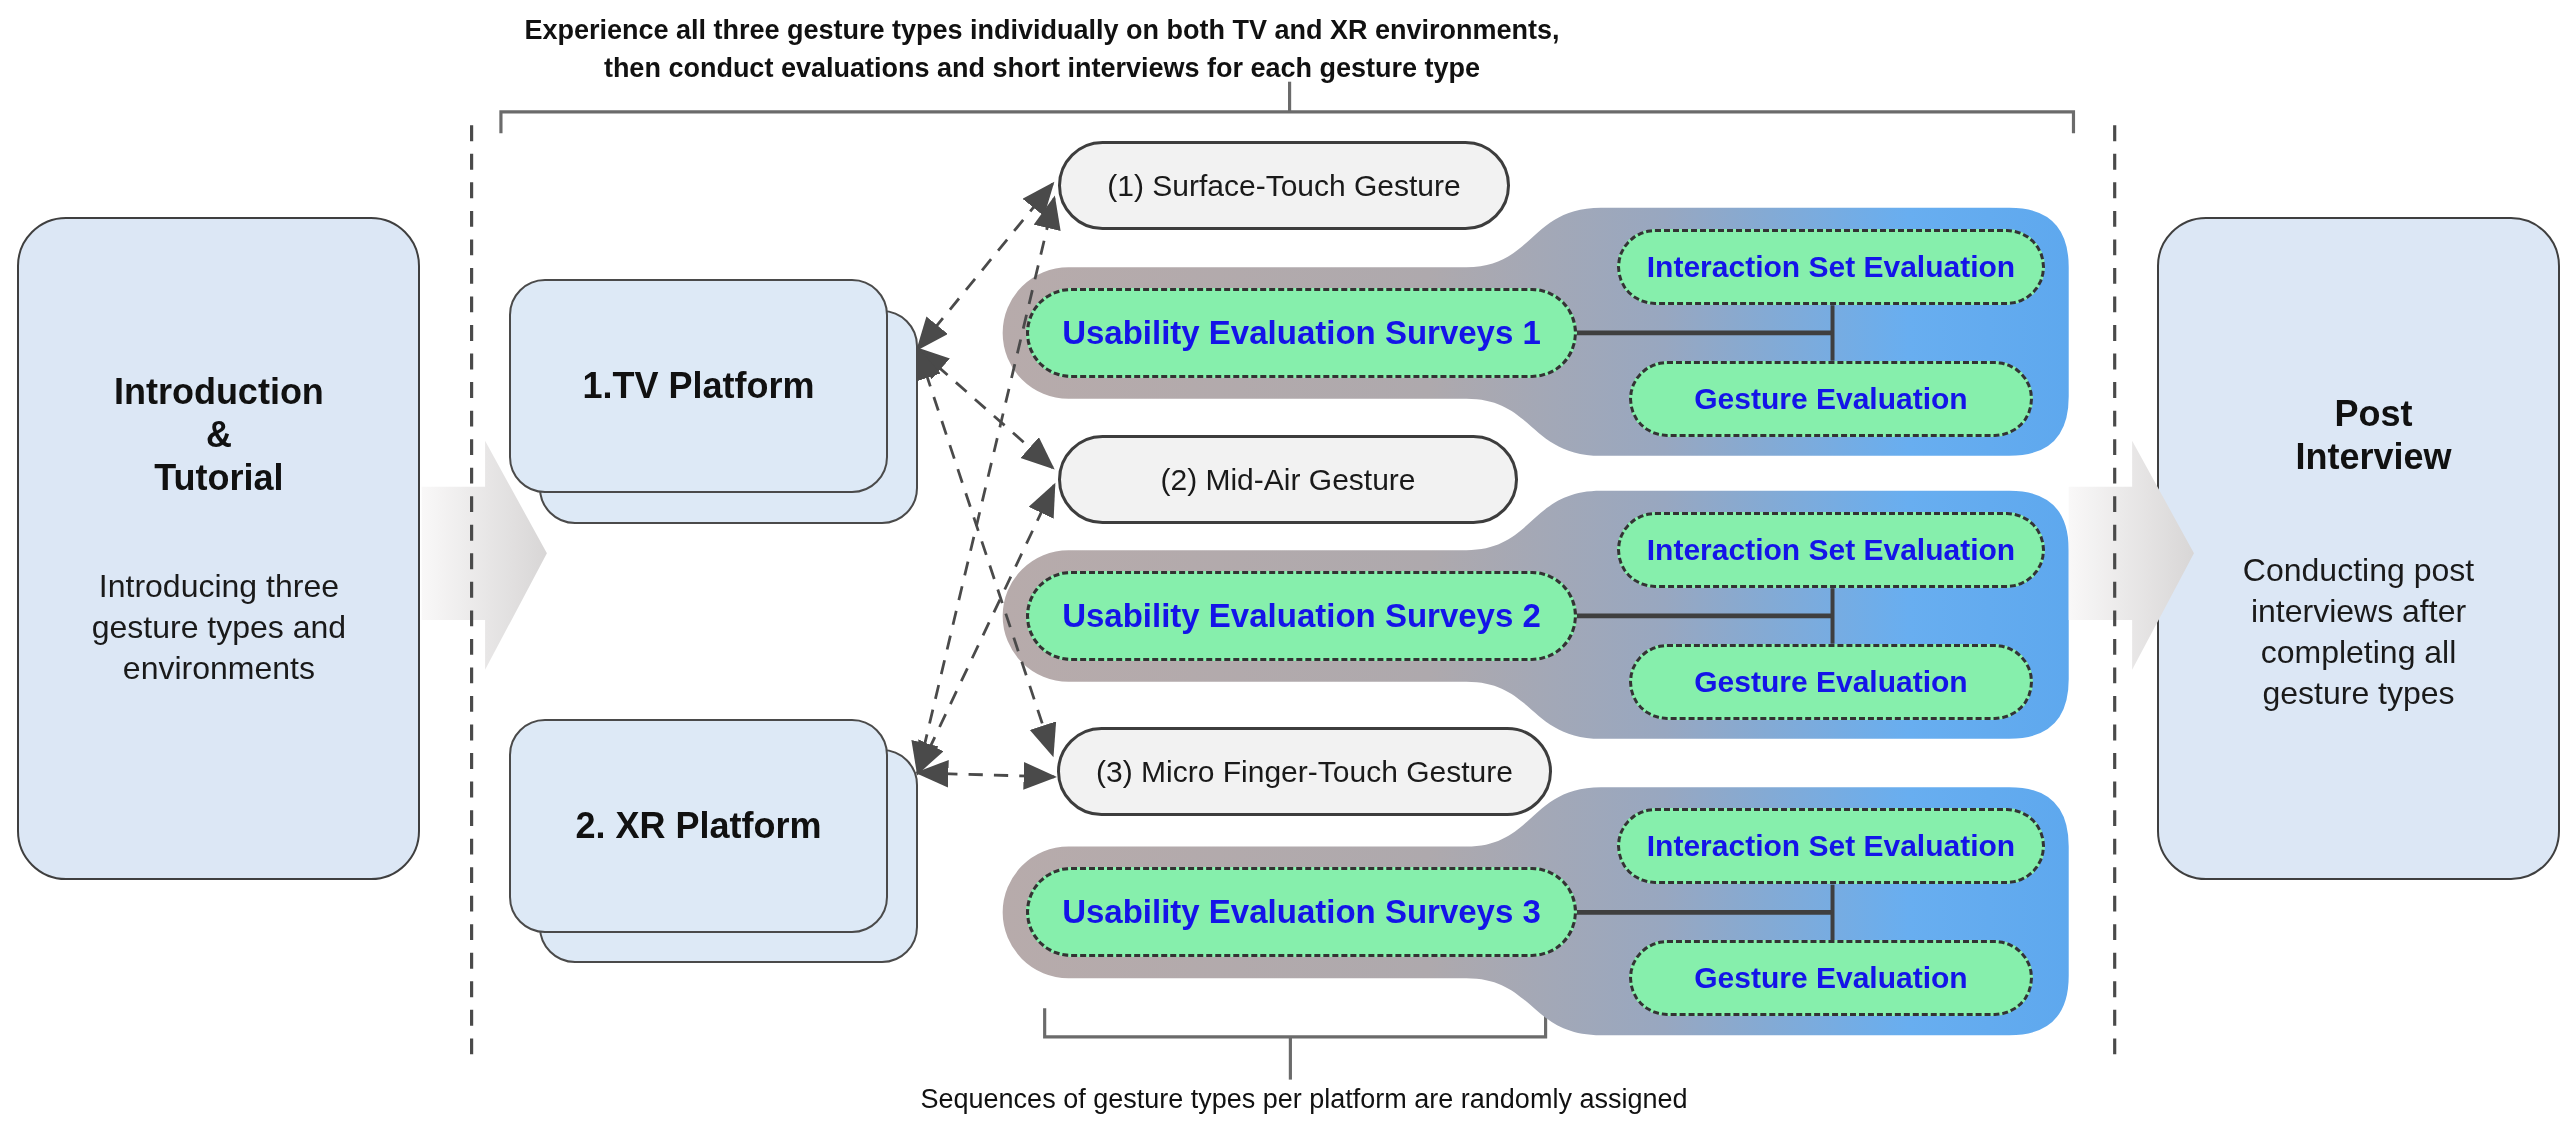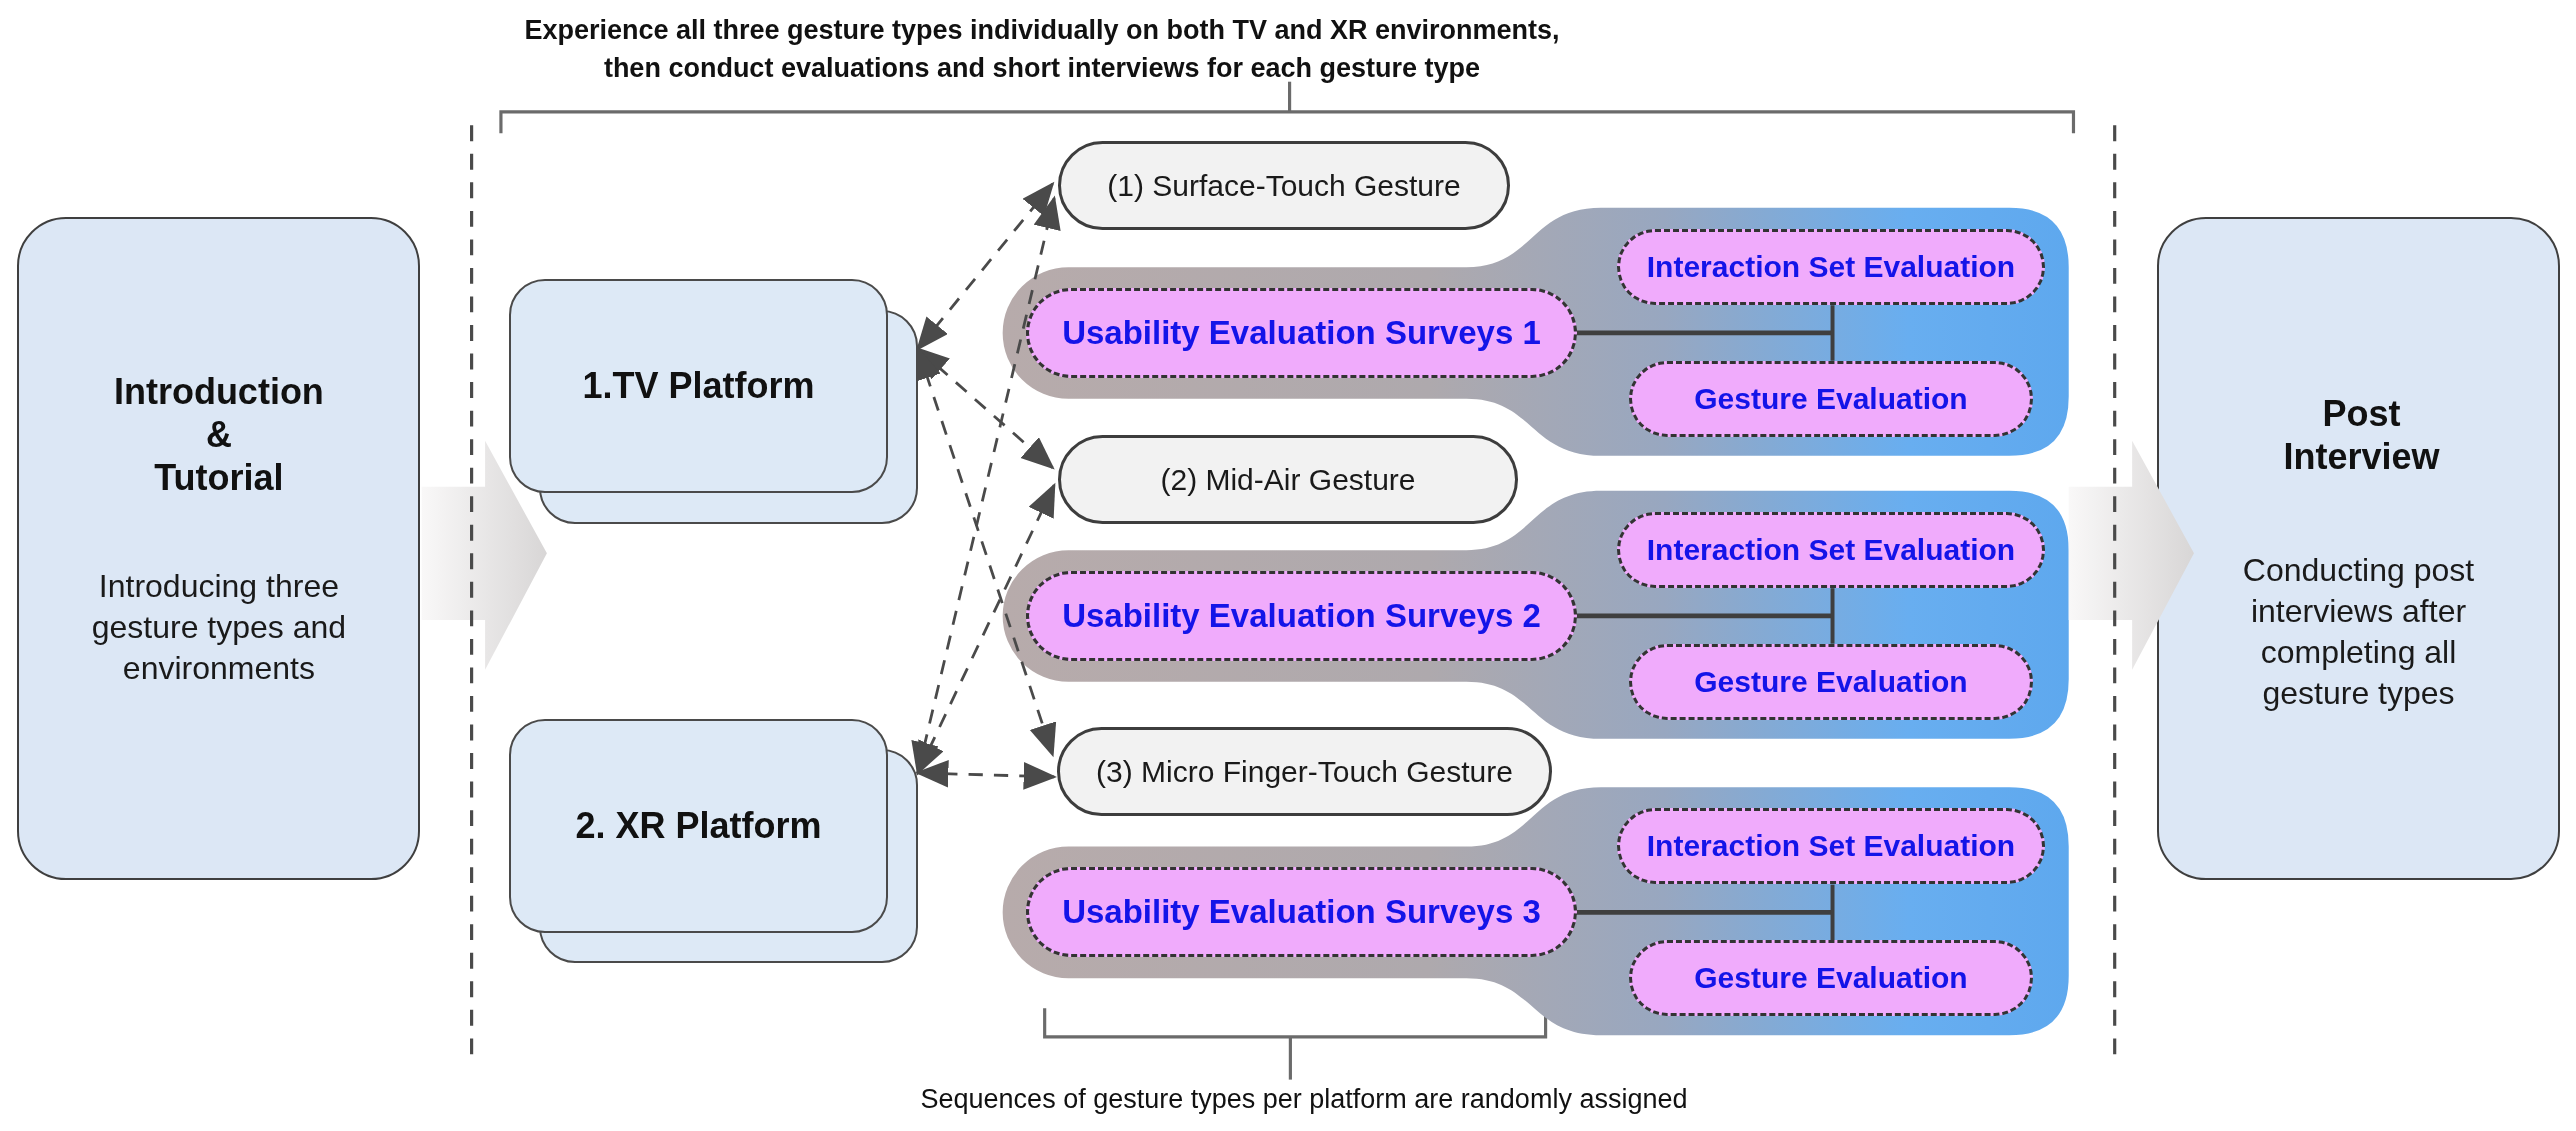--- a/index.html
+++ b/index.html
@@ -46,21 +46,21 @@
   
   .gesture-pill{
     background:#f2f2f2;
     border:3.2px solid #3d3d3d;
     border-radius:48px;
     font-size:30px;color:#1a1a1a;
   }
 
   
   .eval-pill{
-    background:#f0abfc;
+    background:#86efac;
     border:3.2px dashed #333333;
     border-radius:48px;
     color:#1414e8;font-weight:bold;
   }
   .survey-pill{font-size:33px;}
   .sub-pill{font-size:30px;}
 </style>
 </head>
 <body>
 
@@ -165,21 +165,21 @@
     <span>Usability Evaluation Surveys 3</span>
   </div>
   <div class="abs eval-pill sub-pill center" style="left:1617px;top:808px;width:428px;height:76px;">
     <span>Interaction Set Evaluation</span>
   </div>
   <div class="abs eval-pill sub-pill center" style="left:1629px;top:940px;width:404px;height:76px;">
     <span>Gesture Evaluation</span>
   </div>
 
   <div class="abs stage-box" style="left:2157px;top:217px;width:403px;height:663px;">
-    <div class="abs stage-title" style="left:3px;top:173px;">Post
+    <div class="abs stage-title" style="left:15px;top:173px;">Post
 Interview</div>
     <div class="abs stage-desc" style="left:0;top:331px;">Conducting post
 interviews after
 completing all
 gesture types</div>
   </div>
 
   <div class="abs bottom-note">Sequences of gesture types per platform are randomly assigned</div>
 
   <svg class="layer" viewBox="0 0 3250 1428">

